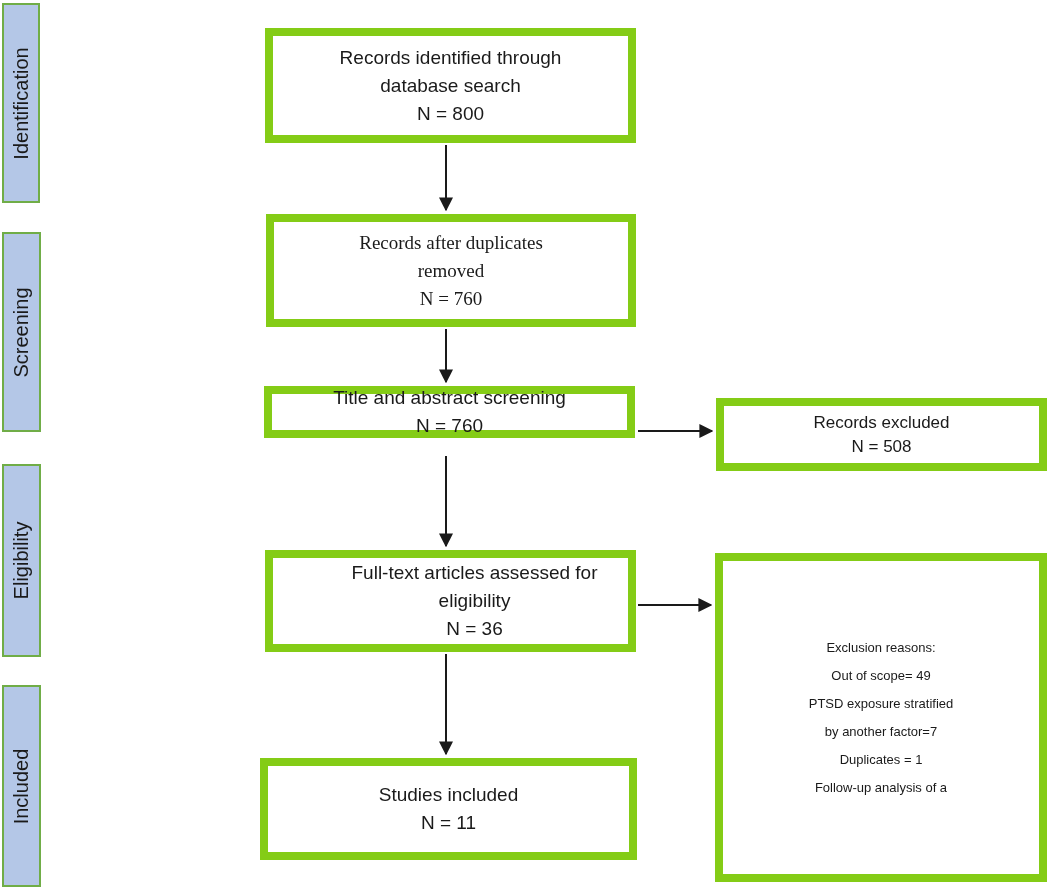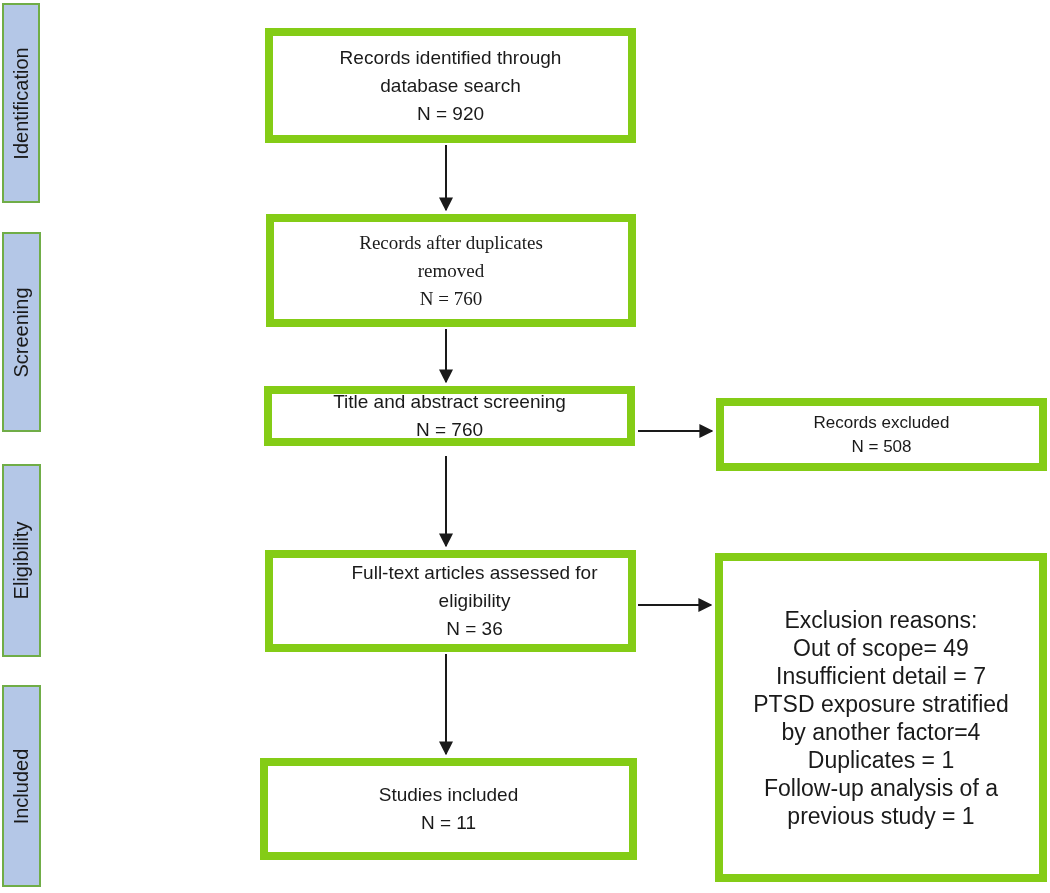--- a/index.html
+++ b/index.html
@@ -44,27 +44,27 @@
     display: flex;
     flex-direction: column;
     align-items: center;
     justify-content: center;
     text-align: center;
     font-size: 19px;
     line-height: 28px;
   }
   .node-identified   { left: 265px; top: 28px;  width: 371px; height: 115px; }
   .node-deduplicated { left: 266px; top: 214px; width: 370px; height: 113px; font-family: Liberation Serif, serif; }
-  .node-screening    { left: 264px; top: 386px; width: 371px; height: 60px;  }
+  .node-screening    { left: 264px; top: 386px; width: 371px; height: 52px;  }
   .node-fulltext     { left: 265px; top: 550px; width: 371px; height: 102px; padding-left: 48px; }
   .node-included     { left: 260px; top: 758px; width: 377px; height: 102px; }
   .node-excluded     { left: 716px; top: 398px; width: 331px; height: 73px;
                        font-size: 17px; line-height: 24px; }
   .node-reasons      { left: 715px; top: 553px; width: 332px; height: 329px;
-                       font-size: 23px; line-height: 28px; }
+                       font-size: 13px; line-height: 28px; }
 
   
   .arrows {
     position: absolute;
     left: 0; top: 0;
     width: 1050px;
     height: 893px;
     pointer-events: none;
   }
 </style>
@@ -82,21 +82,21 @@
   <div class="stage stage-eligibility">
     <span class="stage-text">Eligibility</span>
   </div>
   <div class="stage stage-included">
     <span class="stage-text">Included</span>
   </div>
 
   <div class="node node-identified">
     <div>Records identified through</div>
     <div>database search</div>
-    <div>N = 920</div>
+    <div>N = 800</div>
   </div>
 
   <div class="node node-deduplicated">
     <div>Records after duplicates</div>
     <div>removed</div>
     <div>N = 760</div>
   </div>
 
   <div class="node node-screening">
     <div>Title and abstract screening</div>
@@ -115,26 +115,24 @@
   </div>
 
   <div class="node node-excluded">
     <div>Records excluded</div>
     <div>N = 508</div>
   </div>
 
   <div class="node node-reasons">
     <div>Exclusion reasons:</div>
     <div>Out of scope= 49</div>
-    <div>Insufficient detail = 7</div>
     <div>PTSD exposure stratified</div>
-    <div>by another factor=4</div>
+    <div>by another factor=7</div>
     <div>Duplicates = 1</div>
     <div>Follow-up analysis of a</div>
-    <div>previous study = 1</div>
   </div>
 
   <svg class="arrows" viewBox="0 0 1050 893" xmlns="http://www.w3.org/2000/svg">
     <defs>
       <marker id="arrowhead" markerUnits="userSpaceOnUse" markerWidth="14" markerHeight="14" viewBox="0 0 10 10" refX="9" refY="5" orient="auto">
         <path d="M0,0 L10,5 L0,10 z" fill="#1a1a1a"></path>
       </marker>
     </defs>
     <line x1="446" y1="145" x2="446" y2="210" stroke="#1a1a1a" stroke-width="2" marker-end="url(#arrowhead)"></line>
     <line x1="446" y1="329" x2="446" y2="382" stroke="#1a1a1a" stroke-width="2" marker-end="url(#arrowhead)"></line>

